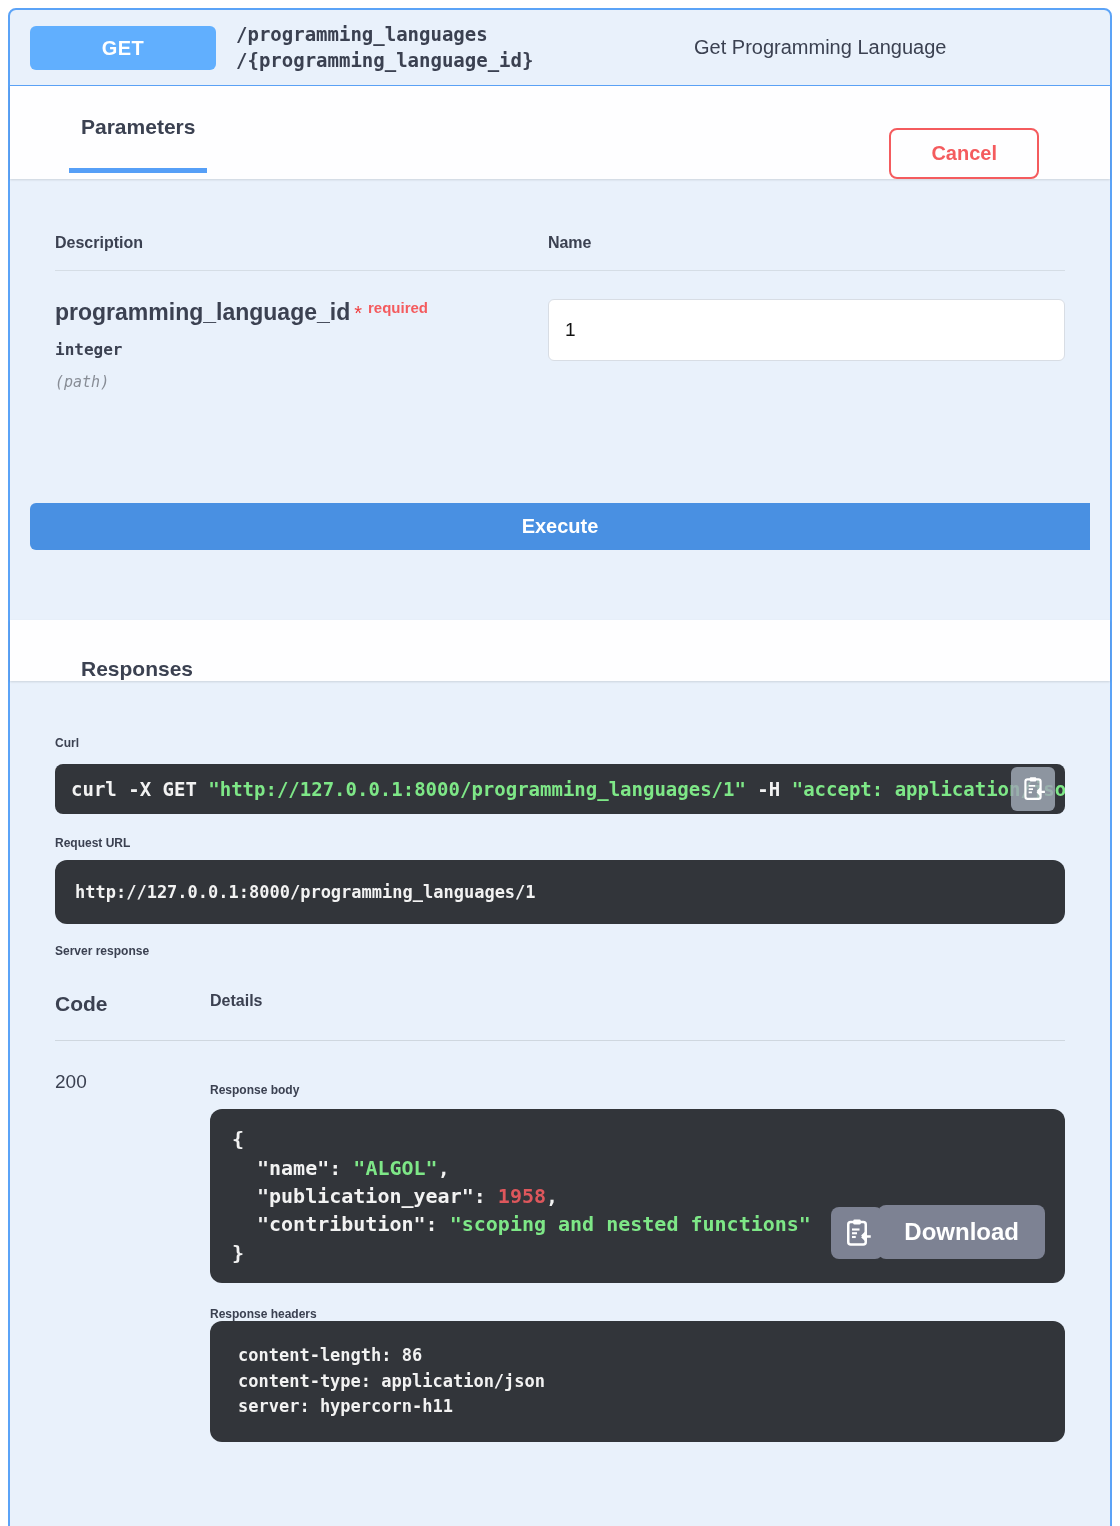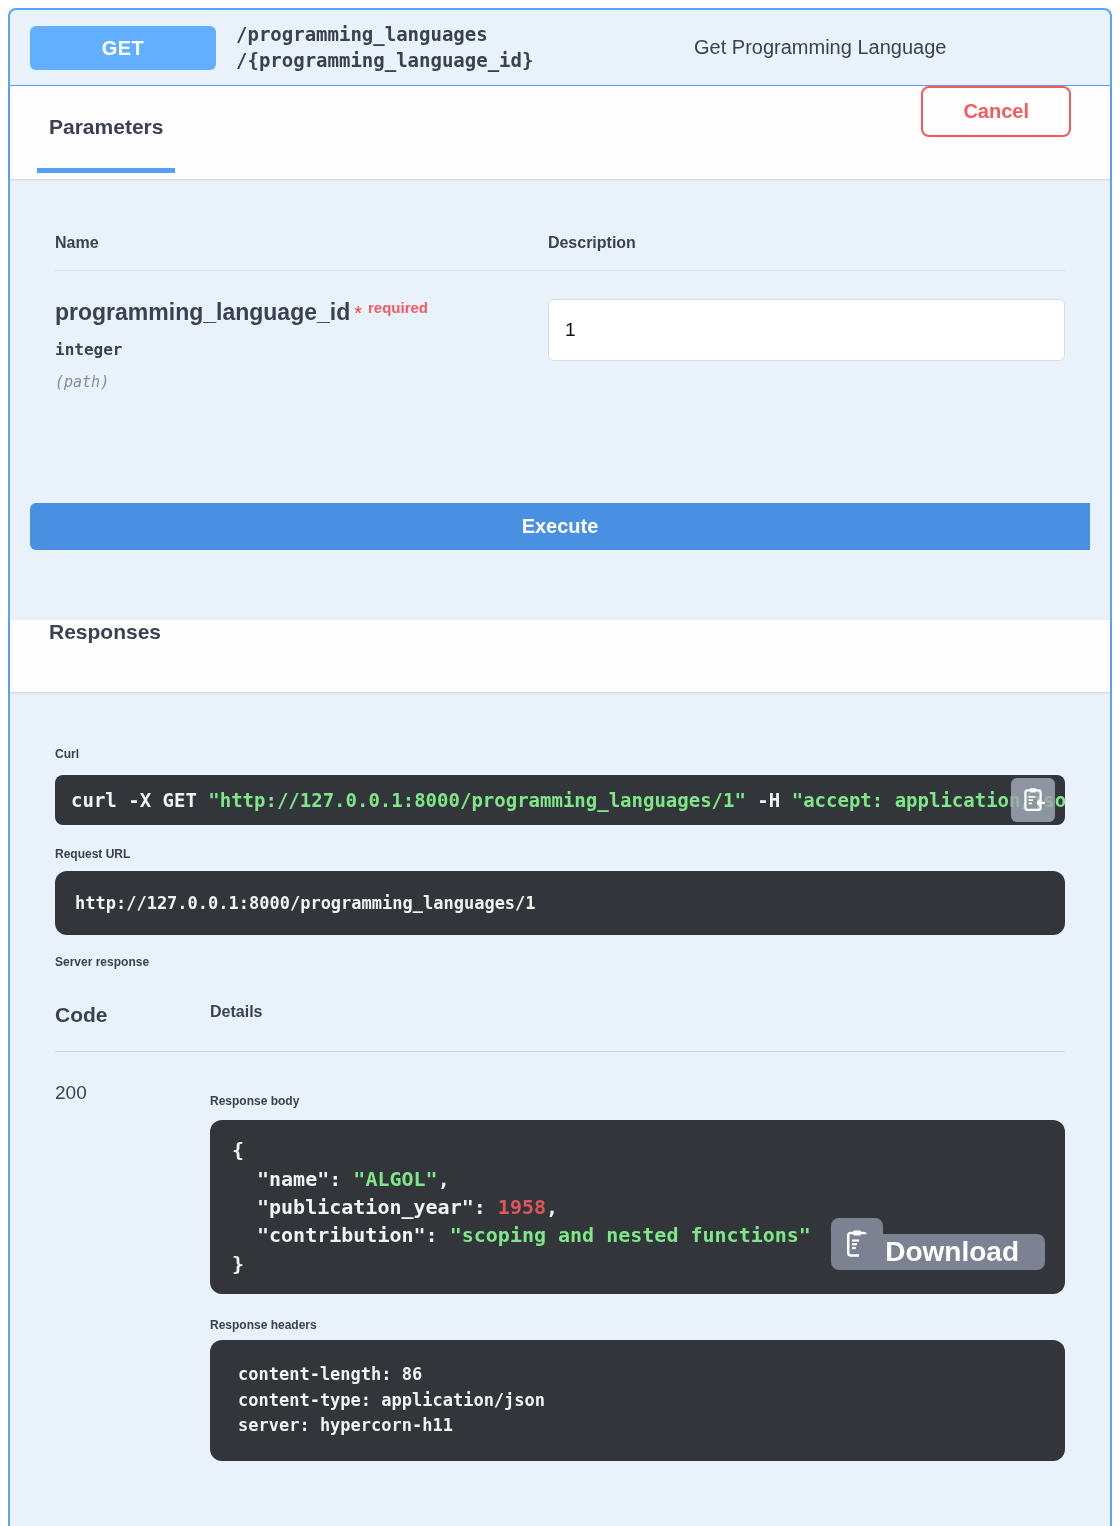--- a/index.html
+++ b/index.html
@@ -49,26 +49,26 @@
     color: #3b4151;
     flex: 1 1 auto;
     padding-left: 18px;
   }
 
   
   .section-header {
     background: rgba(255,255,255,0.92);
     box-shadow: 0 1px 2px rgba(0,0,0,0.12);
     display: flex;
-    align-items: flex-start;
+    align-items: flex-end;
     justify-content: space-between;
-    padding: 0 39px;
+    padding: 0 71px;
   }
   .section-header.parameters { height: 93px; }
-  .section-header.responses  { height: 72px; margin-top: 70px; }
+  .section-header.responses  { height: 61px; margin-top: 70px; }
   .section-title { font-size: 21px; font-weight: bold; color: #3b4151; }
   .tab-item {
     align-self: stretch;
     display: flex;
     align-items: center;
     padding: 0 12px;
     margin-left: -12px;
     margin-bottom: 6px;
     border-bottom: 5px solid #569ff7;
   }
@@ -170,30 +170,30 @@
     font-size: 20px; line-height: 1.42;
   }
   .copy-btn-body {
     position: absolute; right: 182px; bottom: 24px;
     width: 52px; height: 52px;
     background: #7d8293; border: none; border-radius: 8px; cursor: pointer;
     display: flex; align-items: center; justify-content: center;
   }
   .download-btn {
     position: absolute; right: 20px; bottom: 24px;
-    height: 36px; padding: 0 26px;
+    height: 54px; padding: 0 26px;
     background: #7d8293; border: none; border-radius: 8px;
-    color: #fff; font-size: 28px; font-weight: bold;
+    color: #fff; font-size: 24px; font-weight: bold;
     font-family: "Liberation Sans", sans-serif; cursor: pointer;
   }
   .json-indent { padding-left: 1.25em; }
 
   .lbl-respheaders { margin-top: 24px; }
   .headers-block {
-    margin-top: 8px; border-radius: 12px;
+    margin-top: 0; border-radius: 12px;
     padding: 22px 28px; font-size: 17px; line-height: 1.5;
   }
 </style>
 </head>
 <body>
 
 <div class="opblock">
 
   <div class="opblock-summary">
     <span class="method-badge">GET</span>
@@ -206,22 +206,22 @@
 
   <div class="section-header parameters">
     <div class="tab-item">
       <span class="section-title">Parameters</span>
     </div>
     <button class="cancel-btn">Cancel</button>
   </div>
 
   <div class="parameters-body">
     <div class="param-grid table-head">
+      <span class="col-label">Description</span>
       <span class="col-label">Name</span>
-      <span class="col-label">Description</span>
     </div>
     <div class="param-grid param-row">
       <div>
         <div>
           <span class="param-name">programming_language_id</span><span class="required-star">*</span><span class="required-label">required</span>
         </div>
         <div class="param-type">integer</div>
         <div class="param-in">(path)</div>
       </div>
       <div>

